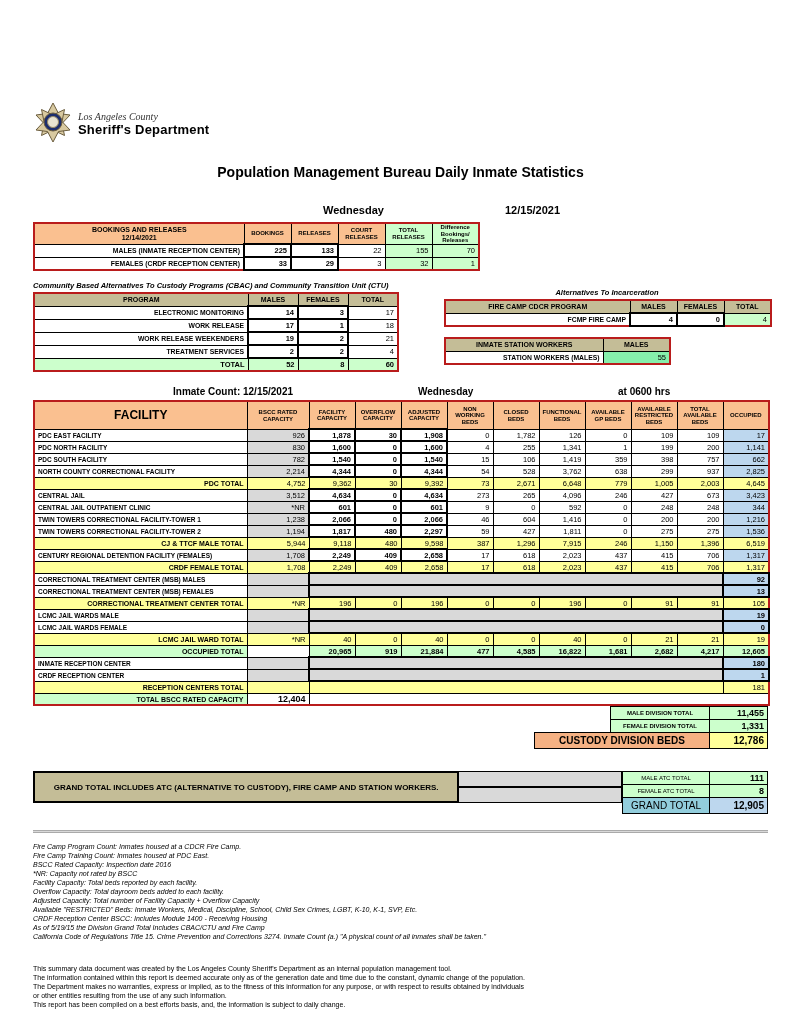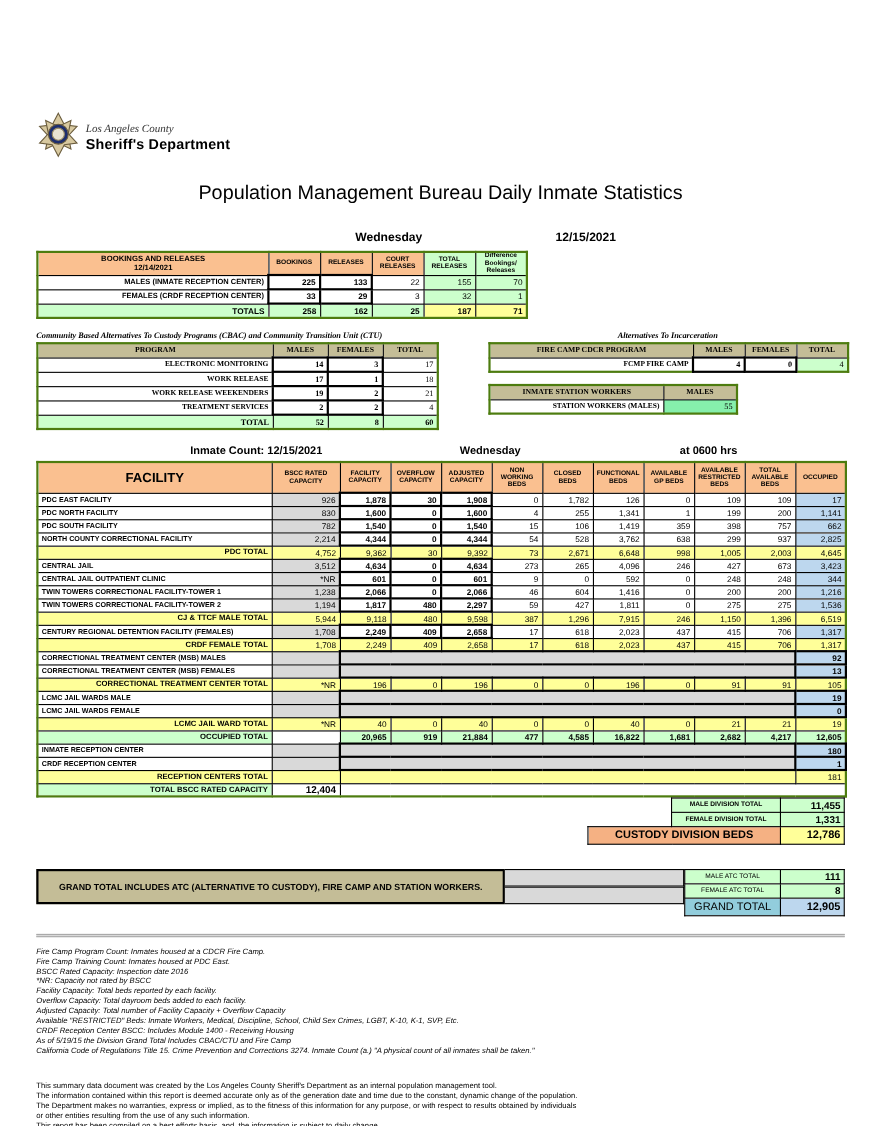--- a/index.html
+++ b/index.html
@@ -4,46 +4,46 @@
 <style>
   * { box-sizing: border-box; margin: 0; padding: 0; }
   html,body { width: 791px; background: #fff; font-family: "Liberation Sans", sans-serif; color:#000; }
   body { padding: 100px 23px 20px 33px; position: relative; width: 791px; height: 1024px; overflow: hidden; }
 
   
   .logo { display:flex; align-items:center; gap:5px; margin-bottom:16px; }
   .logo-text .county { font-family:"Liberation Serif", serif; font-style:italic; font-size:10px; color:#333; }
   .logo-text .dept { font-size:13px; font-weight:bold; letter-spacing:.2px; }
 
-  .page-title { text-align:center; font-size:18px; font-weight:normal; margin: 12px 0 24px 0; }
+  .page-title { text-align:center; font-size:14px; font-weight:bold; margin: 12px 0 24px 0; }
 
   .day-row { position:relative; height:16px; font-weight:bold; font-size:11px; margin-bottom:2px;}
   .day-row .day { position:absolute; left:290px; }
   .day-row .date { position:absolute; left:472px; }
 
   
   table { border-collapse: collapse; table-layout: fixed; }
   td, th { border: 1px solid #000; font-size:7.5px; height:13px; padding:0 3px; overflow:hidden; white-space:nowrap; }
   th { background:#FAC090; font-size:6px; line-height:1.1; text-align:center; white-space:normal; }
   td.lbl { text-align:left; font-weight:bold; font-size:6.8px; }
-  table.outer { border: 2px solid #4d7c0f; }
+  table.outer { border: 2px solid #b91c1c; }
 
   
   .tbl-book { width:445px; }
   .tbl-book th.big { font-size:7px; }
   .tbl-book th.grn { background:#CCFFCC; }
   .tbl-book td { text-align:right; }
   .tbl-book tr.data td:nth-child(2), .tbl-book tr.data td:nth-child(3) { font-weight:bold; border-width:2px; }
   .tbl-book tr.data td:nth-child(5), .tbl-book tr.data td:nth-child(6) { background:#CCFFCC; }
   .tbl-book tr.total td { background:#CCFFCC; font-weight:bold; }
   .tbl-book tr.total td:nth-child(5), .tbl-book tr.total td:nth-child(6) { background:#FFFF99; }
 
   .section-title { font-size:7.5px; font-weight:bold; font-style:italic; margin:10px 0 2px 0; }
 
-  .two-col { display:flex; align-items:flex-start;font-family:Liberation Serif, serif; }
+  .two-col { display:flex; align-items:center; }
 
   
   .tbl-cbac { width:364px; }
   .tbl-cbac th { background:#C4BD97; font-size:7px; }
   .tbl-cbac td { text-align:right; }
   .tbl-cbac tr.data td:nth-child(2), .tbl-cbac tr.data td:nth-child(3) { font-weight:bold; border-width:2px; }
   .tbl-cbac tr.total td { background:#CCFFCC; font-weight:bold; }
 
   
   .alt-wrap { margin-left:45px; width:326px; }
@@ -172,28 +172,20 @@
         <td>70</td>
       </tr>
       <tr class="data">
         <td class="lbl">FEMALES (CRDF RECEPTION CENTER)</td>
         <td>33</td>
         <td>29</td>
         <td>3</td>
         <td>32</td>
         <td>1</td>
       </tr>
-      <tr class="total">
-        <td>TOTALS</td>
-        <td>258</td>
-        <td>162</td>
-        <td>25</td>
-        <td>187</td>
-        <td>71</td>
-      </tr>
     </tbody>
 </table>
 
 <div class="two-col">
   <div>
     <div class="section-title">Community Based Alternatives To Custody Programs (CBAC) and Community Transition Unit (CTU)</div>
     <table class="tbl-cbac outer">
       <colgroup>
           <col style="width:214px">
           <col style="width:50px">
@@ -387,21 +379,21 @@
       </tr>
       <tr class="total">
         <td>PDC TOTAL</td>
         <td>4,752</td>
         <td>9,362</td>
         <td>30</td>
         <td>9,392</td>
         <td>73</td>
         <td>2,671</td>
         <td>6,648</td>
-        <td>998</td>
+        <td>779</td>
         <td>1,005</td>
         <td>2,003</td>
         <td>4,645</td>
       </tr>
       <tr class="fac">
         <td>CENTRAL JAIL</td>
         <td>3,512</td>
         <td>4,634</td>
         <td>0</td>
         <td>4,634</td>

